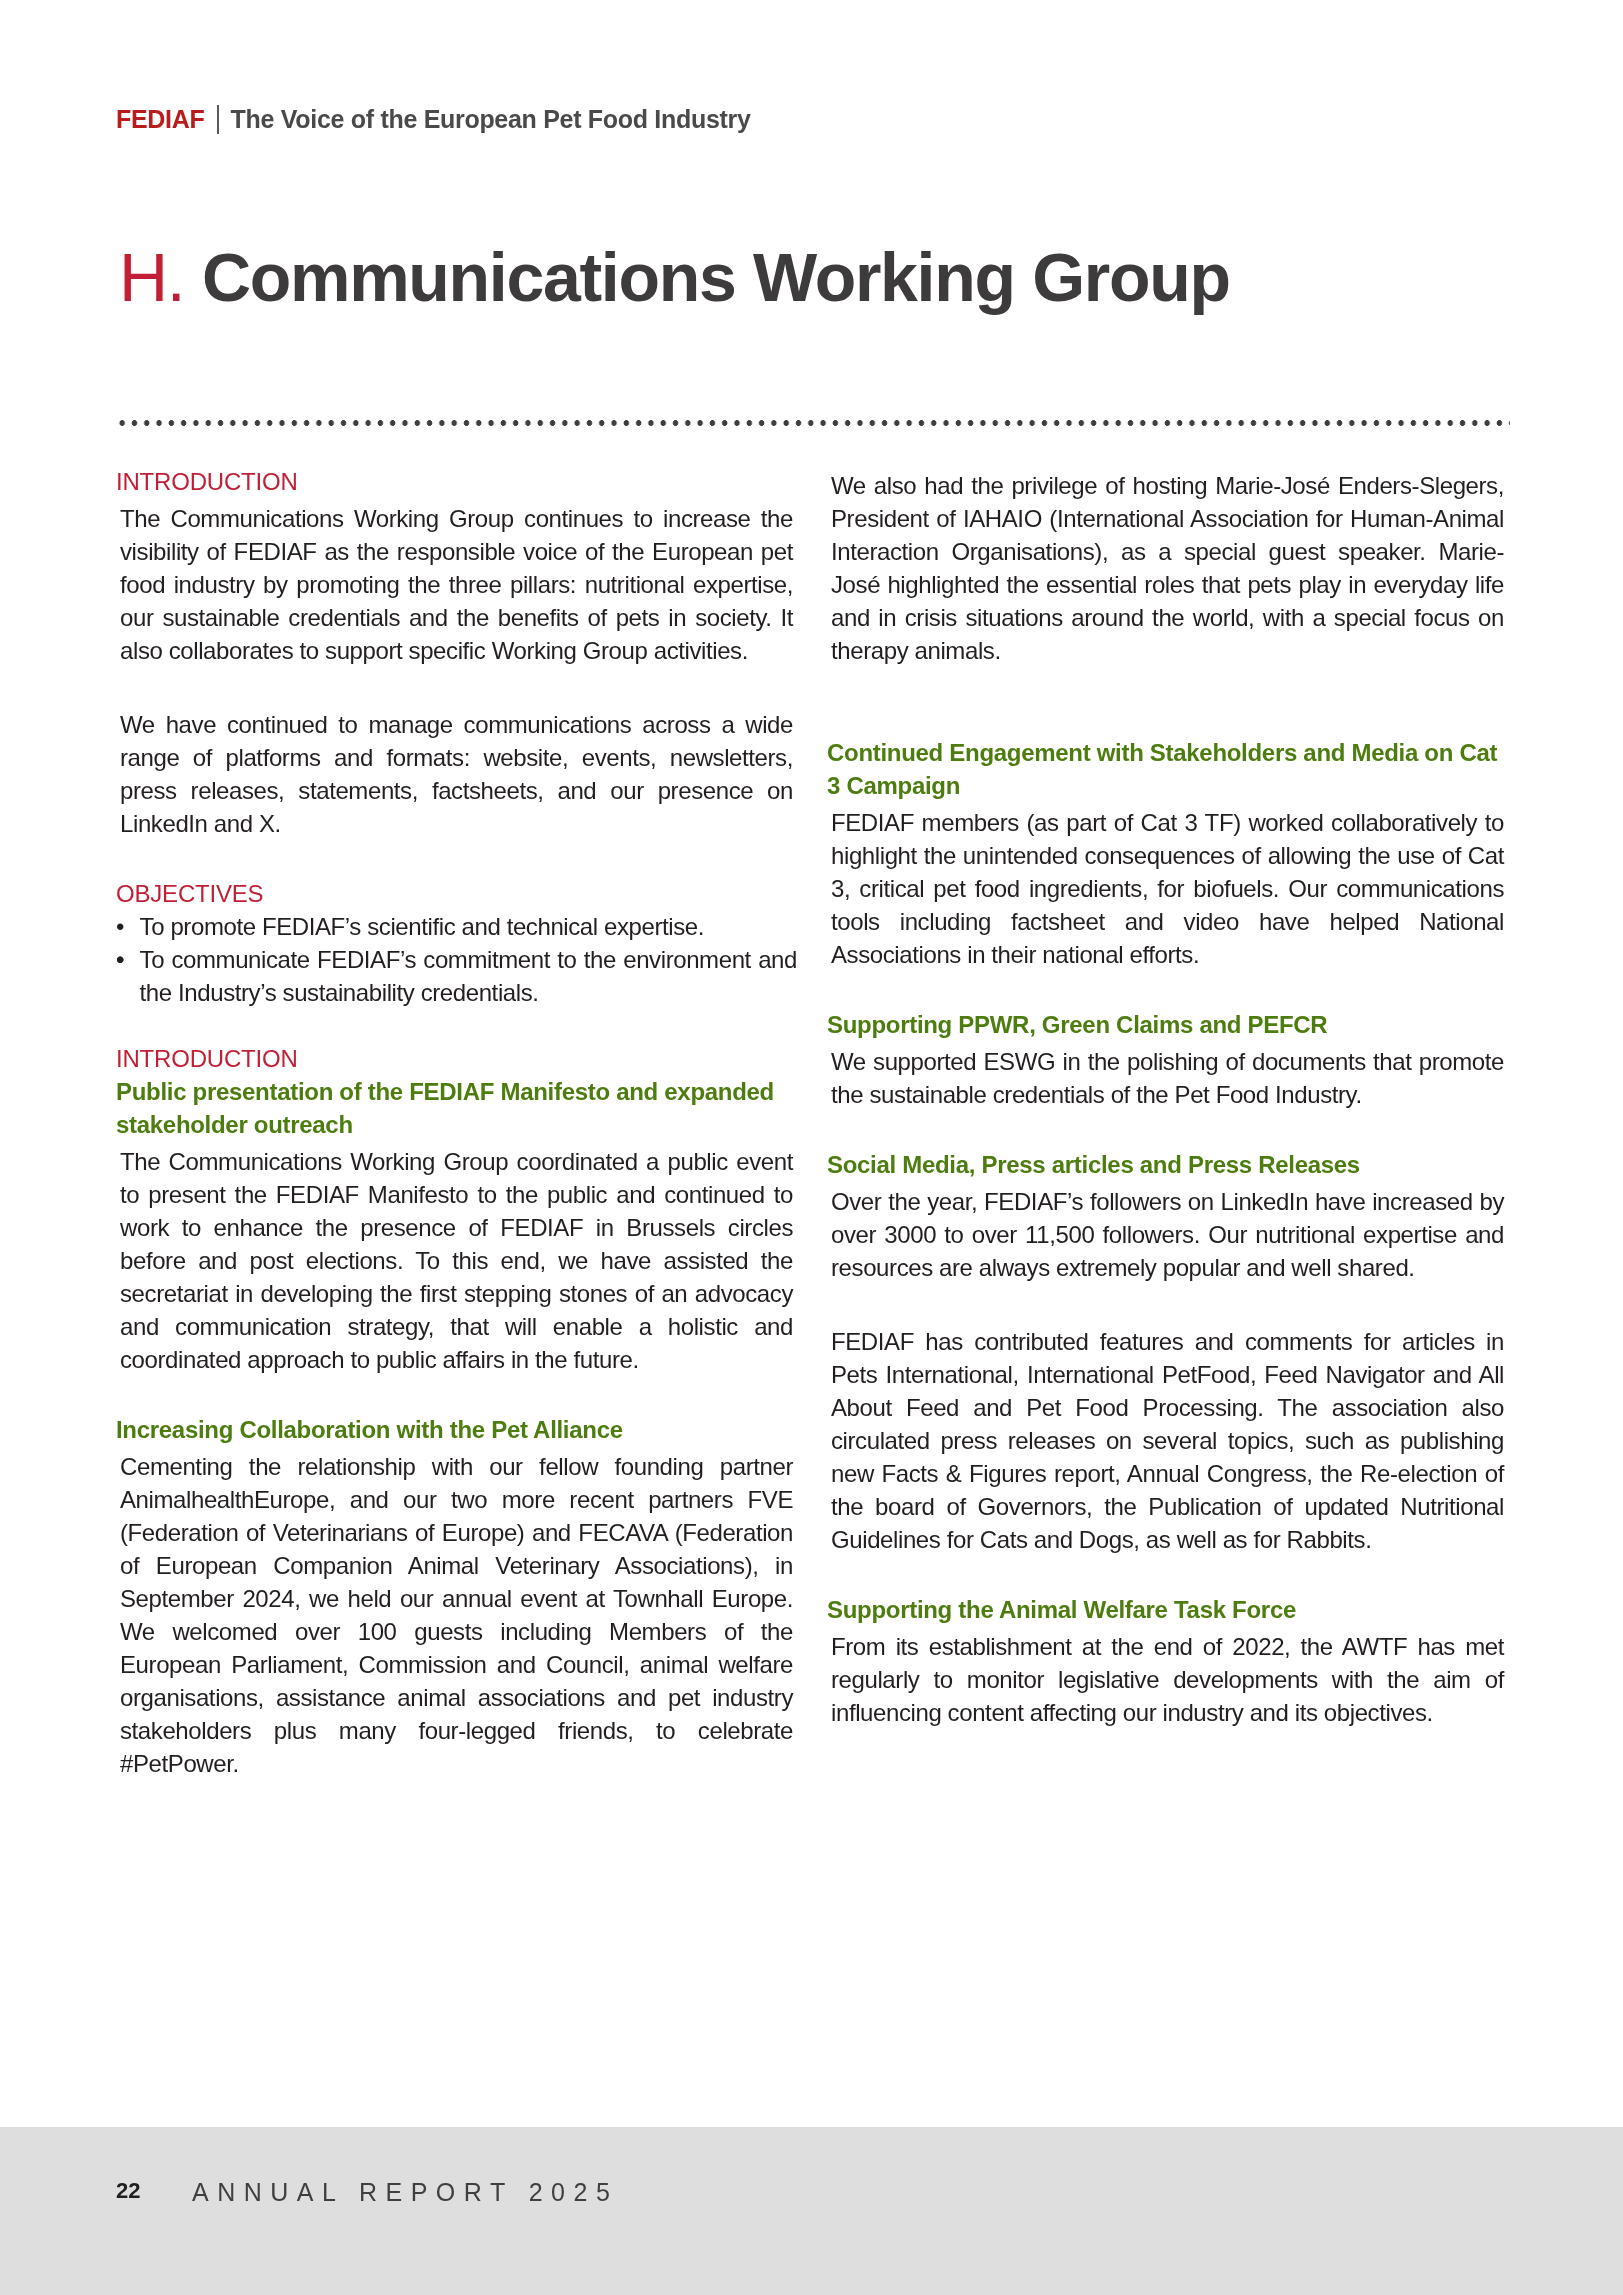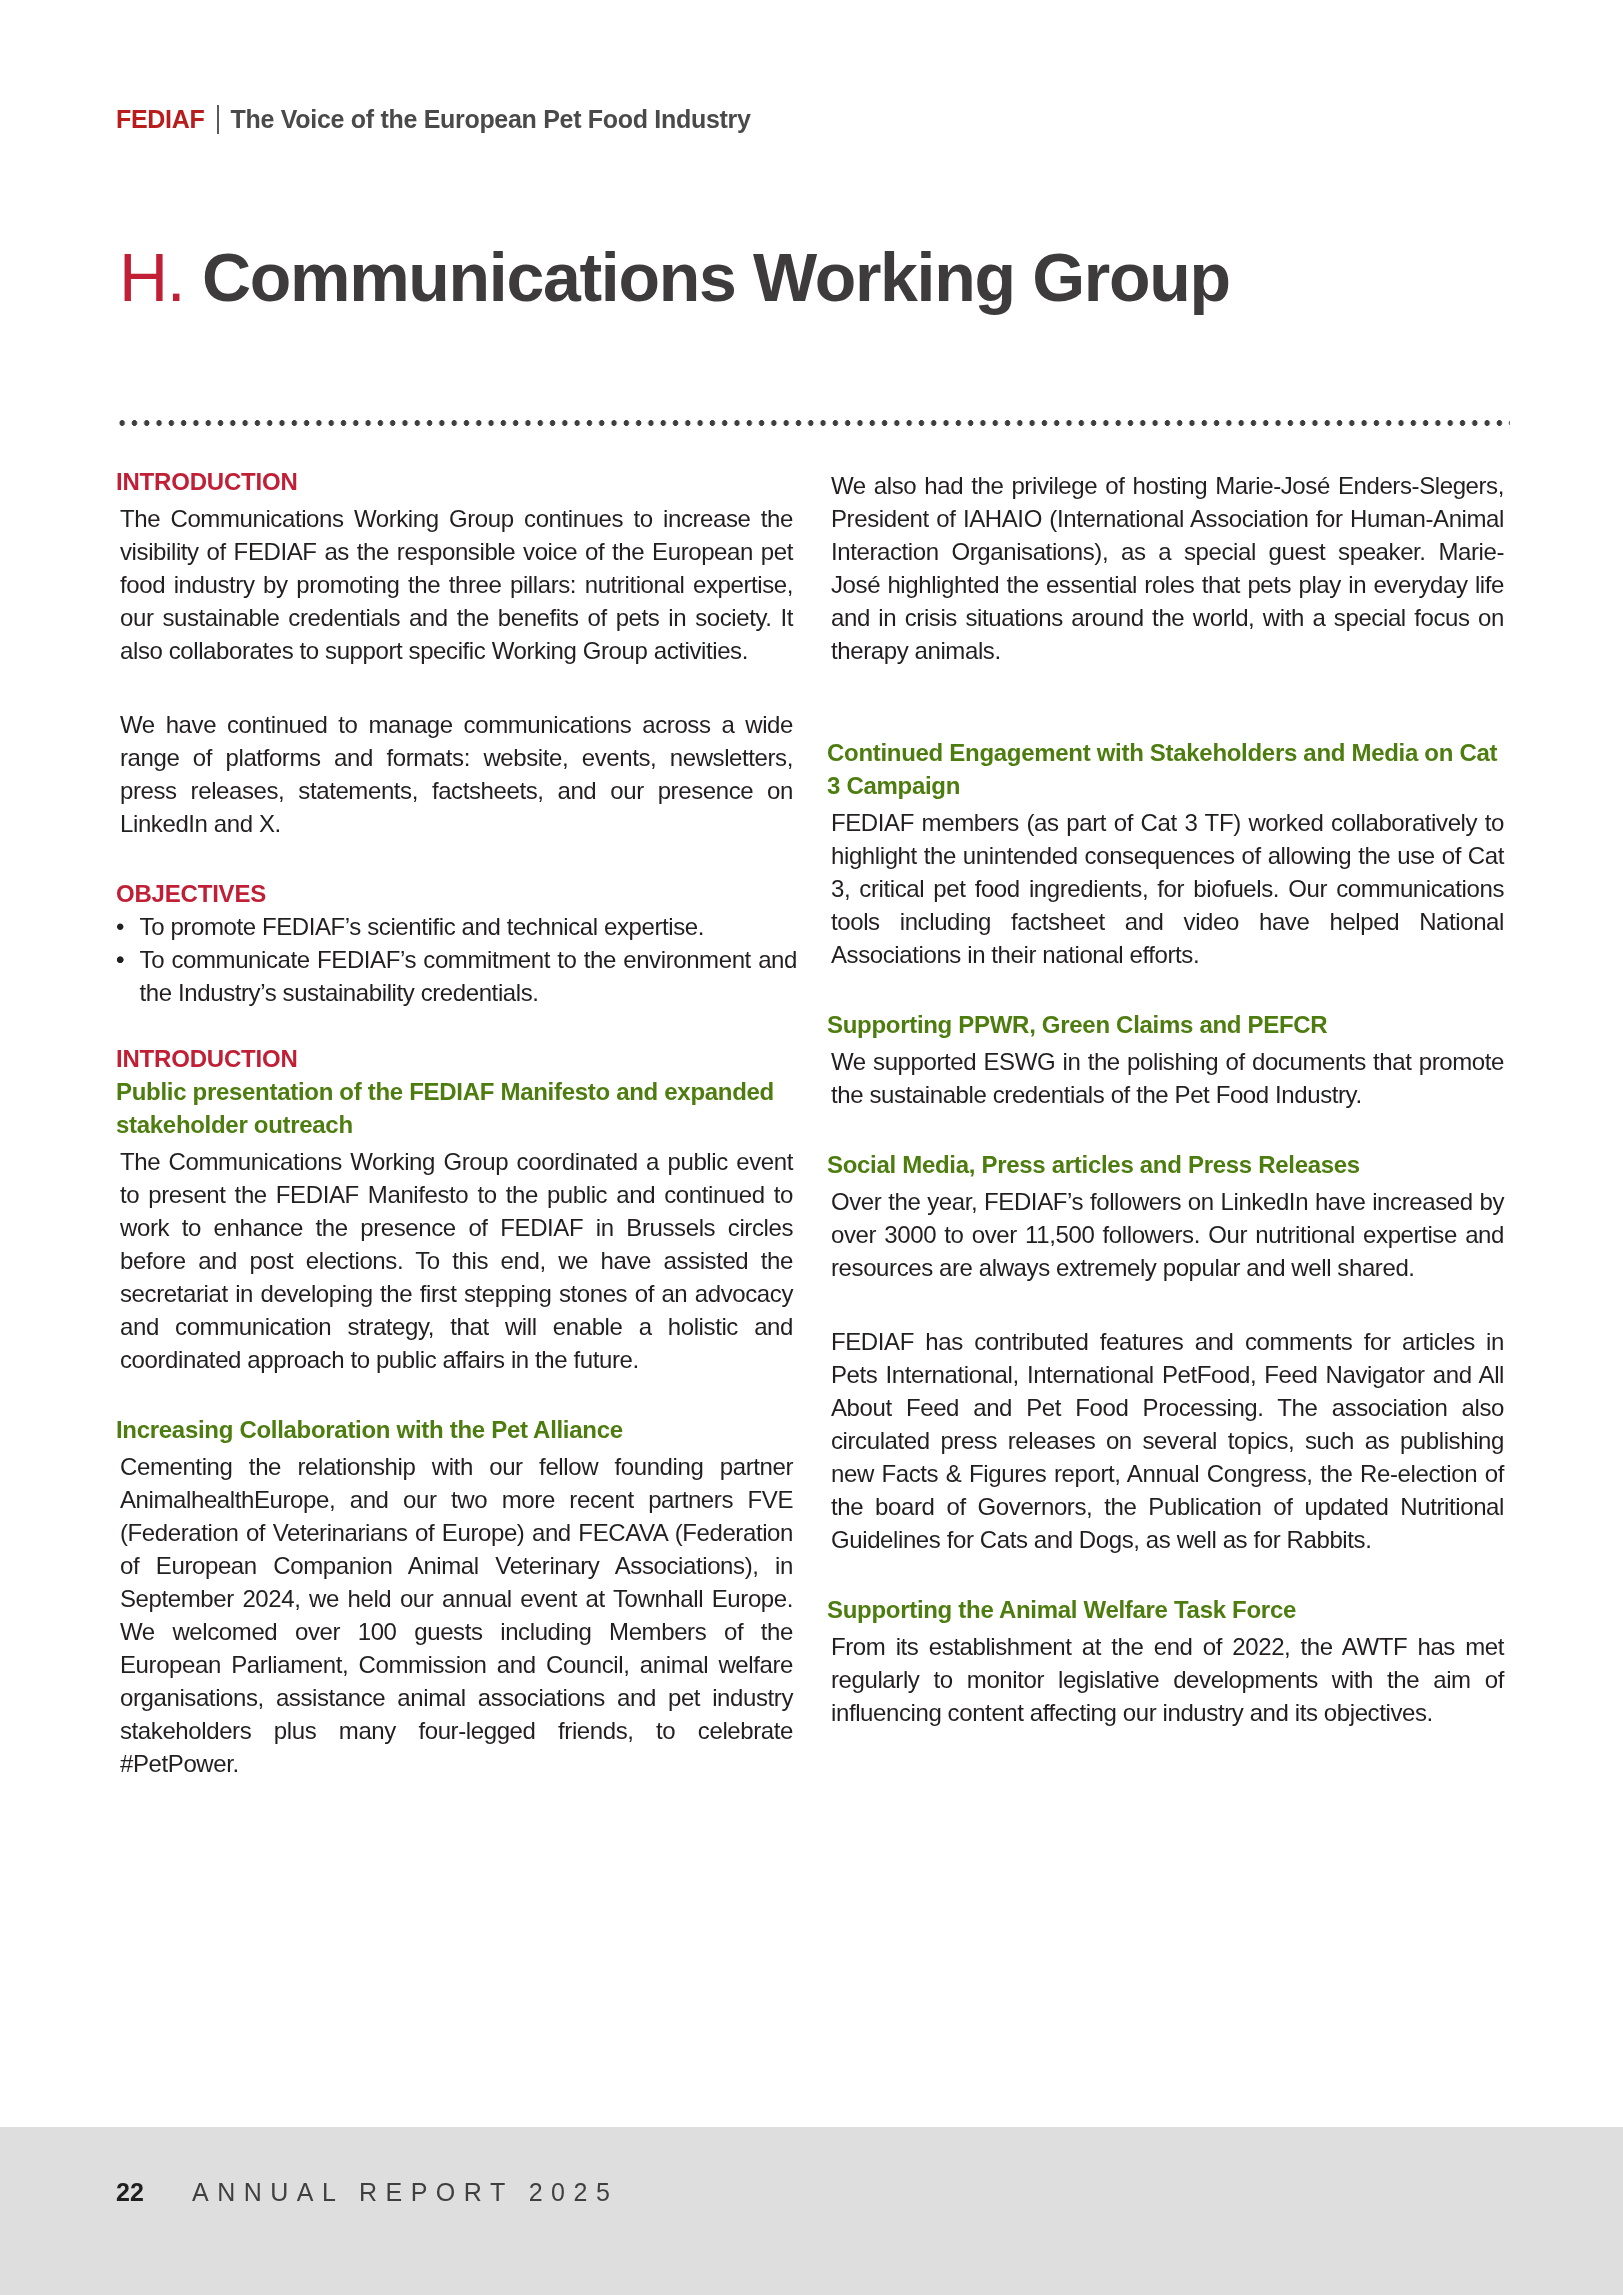--- a/index.html
+++ b/index.html
@@ -67,21 +67,21 @@
       width: 681px;
       font-size: 24px;
       line-height: 33px;
       color: #231f20;
     }
     .col-left { left: 116px; }
     .col-right { left: 827px; }
 
     .section-label {
       color: #c01f36;
-      font-weight: bold;
+      font-weight: normal;
       font-size: 24px;
       line-height: 33px;
       margin: 0;
       letter-spacing: -0.2px;
     }
     .sub-heading {
       font-weight: bold;
       font-size: 24px;
       line-height: 33px;
       margin: 0;
@@ -118,21 +118,21 @@
       left: 0;
       top: 2127px;
       width: 1623px;
       height: 169px;
       background: #dedede;
     }
     .footer-page {
       position: absolute;
       left: 116px;
       top: 2178px;
-      font-size: 25px;
+      font-size: 22px;
       font-weight: bold;
       color: #1f1f1f;
     }
     .footer-title {
       position: absolute;
       left: 192px;
       top: 2178px;
       font-size: 25px;
       color: #3f3f3f;
       letter-spacing: 8.5px;

